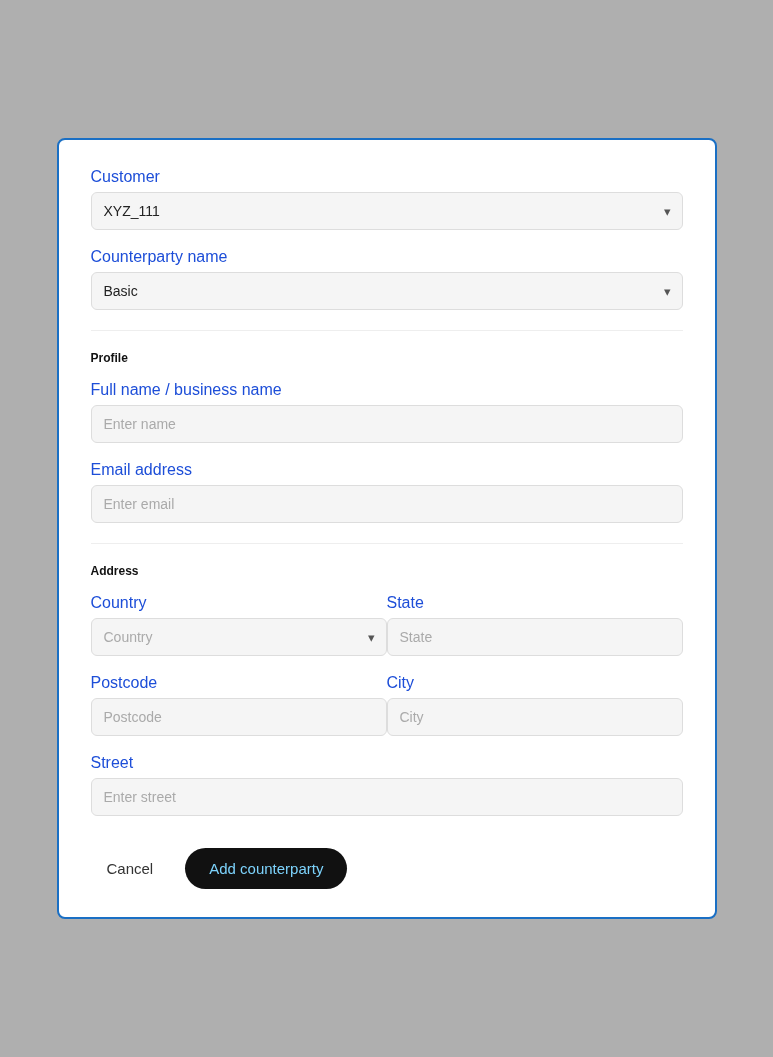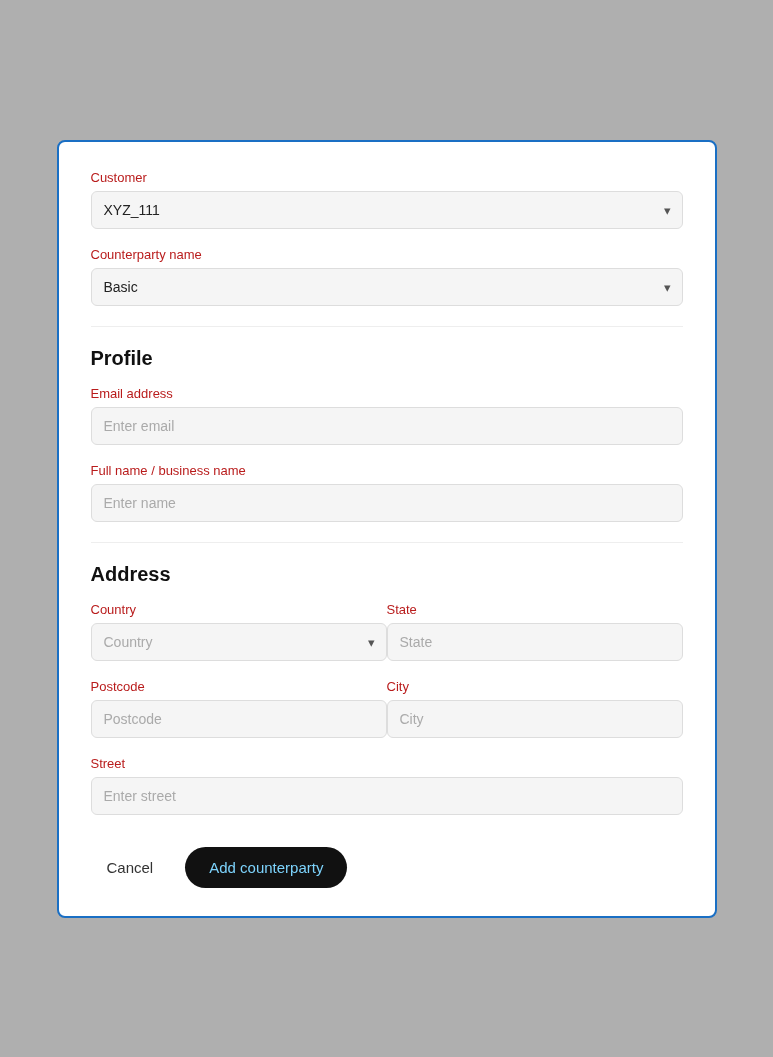--- a/index.html
+++ b/index.html
@@ -57,22 +57,22 @@
       color: #666;
       padding: 4px;
       line-height: 1;
     }
 
     .field-group {
       margin-bottom: 18px;
     }
 
     .field-label {
-      font-size: 13px;
-      color: #b91c1c;
+      font-size: 16px;
+      color: #1d4ed8;
       margin-bottom: 6px;
       display: block;
     }
 
     .select-wrapper {
       position: relative;
     }
 
     .select-wrapper select {
       width: 100%;
@@ -113,21 +113,21 @@
       color: #aaa;
     }
 
     .divider {
       border: none;
       border-top: 1px solid #eee;
       margin: 20px 0;
     }
 
     .section-title {
-      font-size: 20px;
+      font-size: 12px;
       font-weight: 600;
       color: #111;
       margin-bottom: 16px;
     }
 
     .two-col {
       display: grid;
       grid-template-columns: 1fr 1fr;
       gap: 0;
     }
@@ -213,27 +213,27 @@
         </select>
         <span class="chevron">▾</span>
       </div>
     </div>
 
     <hr class="divider">
 
     <div class="section-title">Profile</div>
 
     <div class="field-group">
+      <label class="field-label">Full name / business name</label>
+      <input type="text" placeholder="Enter name" style="">
+    </div>
+
+    <div class="field-group">
       <label class="field-label">Email address</label>
       <input type="email" placeholder="Enter email" style="">
-    </div>
-
-    <div class="field-group">
-      <label class="field-label">Full name / business name</label>
-      <input type="text" placeholder="Enter name" style="">
     </div>
 
     <hr class="divider">
 
     <div class="section-title">Address</div>
 
     <div class="two-col">
       <div class="field-group">
         <label class="field-label">Country</label>
         <div class="country-select-wrapper">

